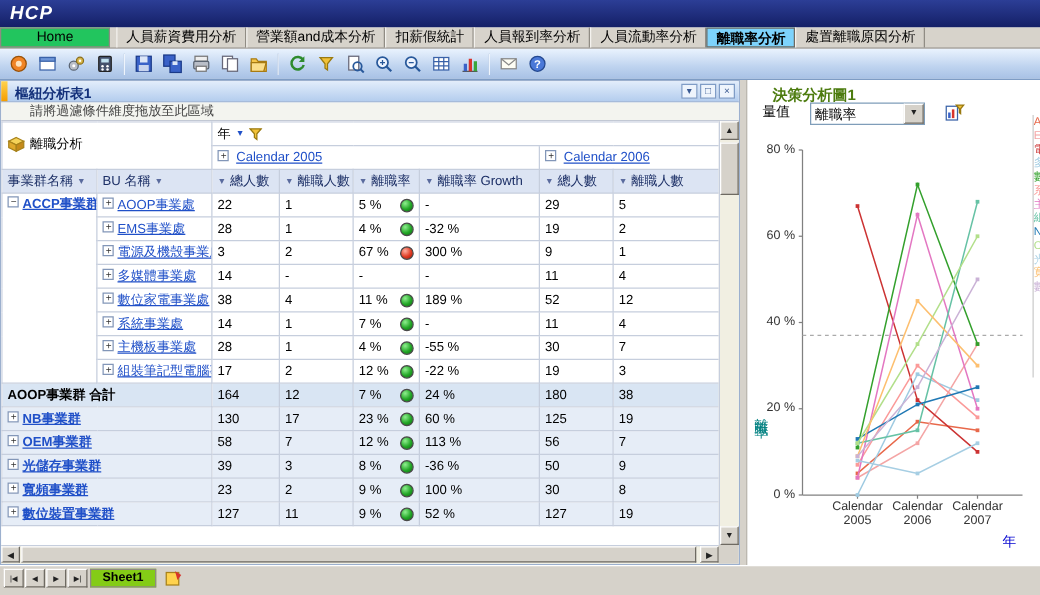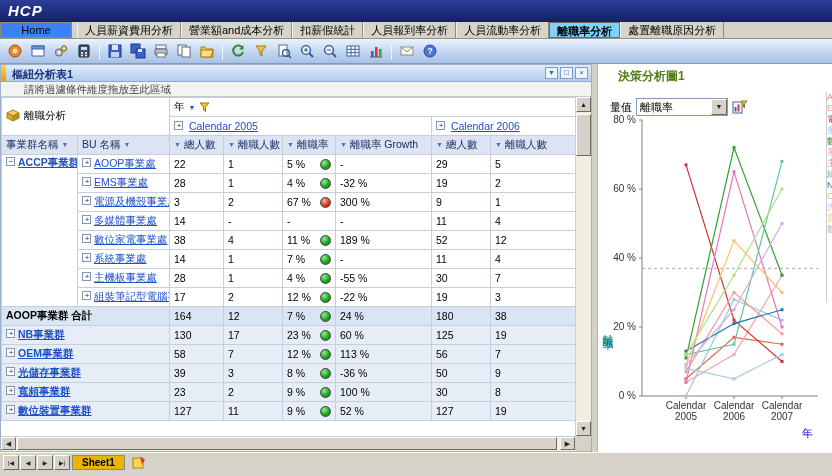--- a/index.html
+++ b/index.html
@@ -6,21 +6,21 @@
   html,body{width:832px;height:476px;}
   body{font-family:"Liberation Sans",sans-serif;font-size:11px;overflow:hidden;background:#fff;}
   #screen{position:relative;width:832px;height:476px;overflow:hidden;background:#fff;}
 
   
   #topbar{position:absolute;left:0;top:0;width:832px;height:22px;background:linear-gradient(180deg,#2c3e96,#141f66);}
   #logo{position:absolute;left:8px;top:2px;color:#fff;font-style:italic;font-weight:bold;font-size:15px;letter-spacing:1px;}
 
   
   #tabbar{position:absolute;left:0;top:22px;width:832px;height:17px;background:#d7d3cb;border-bottom:1px solid #94908a;display:flex;align-items:stretch;}
-  #tab-home{width:72px;text-align:center;background:#3b82f6;border:1px solid #8e8a82;line-height:14px;margin-right:5px;}
+  #tab-home{width:88px;text-align:center;background:#22c55e;border:1px solid #8e8a82;line-height:14px;margin-right:5px;}
   .tab{padding:1px 7px;border-right:1px solid #908c84;border-left:1px solid #f4f2ee;line-height:14px;white-space:nowrap;cursor:default;}
   .tab.selected{font-weight:bold;background:#7dd3fc;border:1px solid #6e6a62;}
 
   
   #toolbar{position:absolute;left:0;top:39px;width:832px;height:25px;background:linear-gradient(180deg,#eaf3fe,#bed3ef 60%,#a8c1e5);border-bottom:1px solid #7e9cc4;display:flex;align-items:center;padding-left:4px;gap:1px;}
   .tbtn{width:22px;height:21px;background:transparent;border:1px solid transparent;display:flex;align-items:center;justify-content:center;padding:0;}
   .ticon{width:16px;height:16px;display:block;}
   .tsep{width:1px;height:17px;background:#8aa6cc;border-right:1px solid #eef4fc;margin:0 3px;}
 
   
@@ -65,37 +65,37 @@
   #hcorner{position:absolute;right:0;bottom:0;width:16px;height:15px;background:#d6d2ca;}
   .sbtn{position:absolute;background:#d6d2ca;border:1px solid;border-color:#fff #6e6a62 #6e6a62 #fff;font-size:7px;color:#222;display:flex;align-items:center;justify-content:center;}
   .sthumb{position:absolute;background:#d6d2ca;border:1px solid;border-color:#fff #6e6a62 #6e6a62 #fff;}
 
   
   #splitter{position:absolute;left:592px;top:64px;width:6px;height:388px;background:#d6d2ca;border-right:1px solid #b4b0a8;}
 
   
   #chart-panel{position:absolute;left:598px;top:64px;width:234px;height:388px;background:#fff;}
   #chart-title{position:absolute;left:20px;top:4px;font-weight:bold;font-size:12px;color:#4d7c0f;}
-  #measure-row{position:absolute;left:12px;top:34px;display:flex;align-items:center;gap:4px;}
+  #measure-row{position:absolute;left:12px;top:18px;display:flex;gap:16px;}
   #measure-label{color:#000;}
   #measure-select{width:92px;height:18px;border:1px solid #7f9db9;background:#fff;display:flex;align-items:center;}
   #measure-select .val{flex:1;padding-left:3px;overflow:hidden;}
   #measure-select .dd{width:16px;height:16px;background:#d6d2ca;border:1px solid;border-color:#fff #6e6a62 #6e6a62 #fff;font-size:7px;text-align:center;line-height:14px;color:#222;}
   #chart-svg{position:absolute;left:44px;top:56px;overflow:visible;}
   .ytick{position:absolute;left:4px;width:34px;text-align:right;font-size:10px;color:#333;}
   .xtick{position:absolute;top:336px;width:48px;text-align:center;font-size:10px;color:#333;line-height:11px;white-space:normal;}
   #x-axis-title{position:absolute;left:204px;top:362px;color:#0000d0;font-size:11px;}
   #y-axis-title{position:absolute;left:2px;top:262px;writing-mode:vertical-rl;text-orientation:upright;color:#008080;font-size:11px;letter-spacing:2px;}
   #legend-strip{position:absolute;right:0;top:28px;width:6px;height:210px;overflow:hidden;border-left:1px solid #ccc;background:#fff;}
   #legend-strip div{font-size:9px;line-height:11px;white-space:nowrap;}
 
   
   #bottombar{position:absolute;left:0;top:452px;width:832px;height:24px;background:#d6d2ca;border-top:1px solid #fff;}
   .navbtn{position:absolute;top:2px;width:16px;height:15px;background:#d6d2ca;border:1px solid;border-color:#fff #6e6a62 #6e6a62 #fff;font-size:6px;color:#222;display:flex;align-items:center;justify-content:center;}
-  #sheet-tab{position:absolute;left:72px;top:2px;height:15px;background:#eab308;border:1px solid #8e8a82;padding:0 9px;font-weight:bold;font-size:10px;line-height:13px;}
+  #sheet-tab{position:absolute;left:72px;top:2px;height:15px;background:#84cc16;border:1px solid #8e8a82;padding:0 9px;font-weight:bold;font-size:10px;line-height:13px;}
   #sheet-new{position:absolute;left:132px;top:3px;width:14px;height:13px;}
 </style>
 </head>
 <body>
 
 <div id="screen">
 
   <div id="topbar">
     <span id="logo">HCP</span>
   </div>

